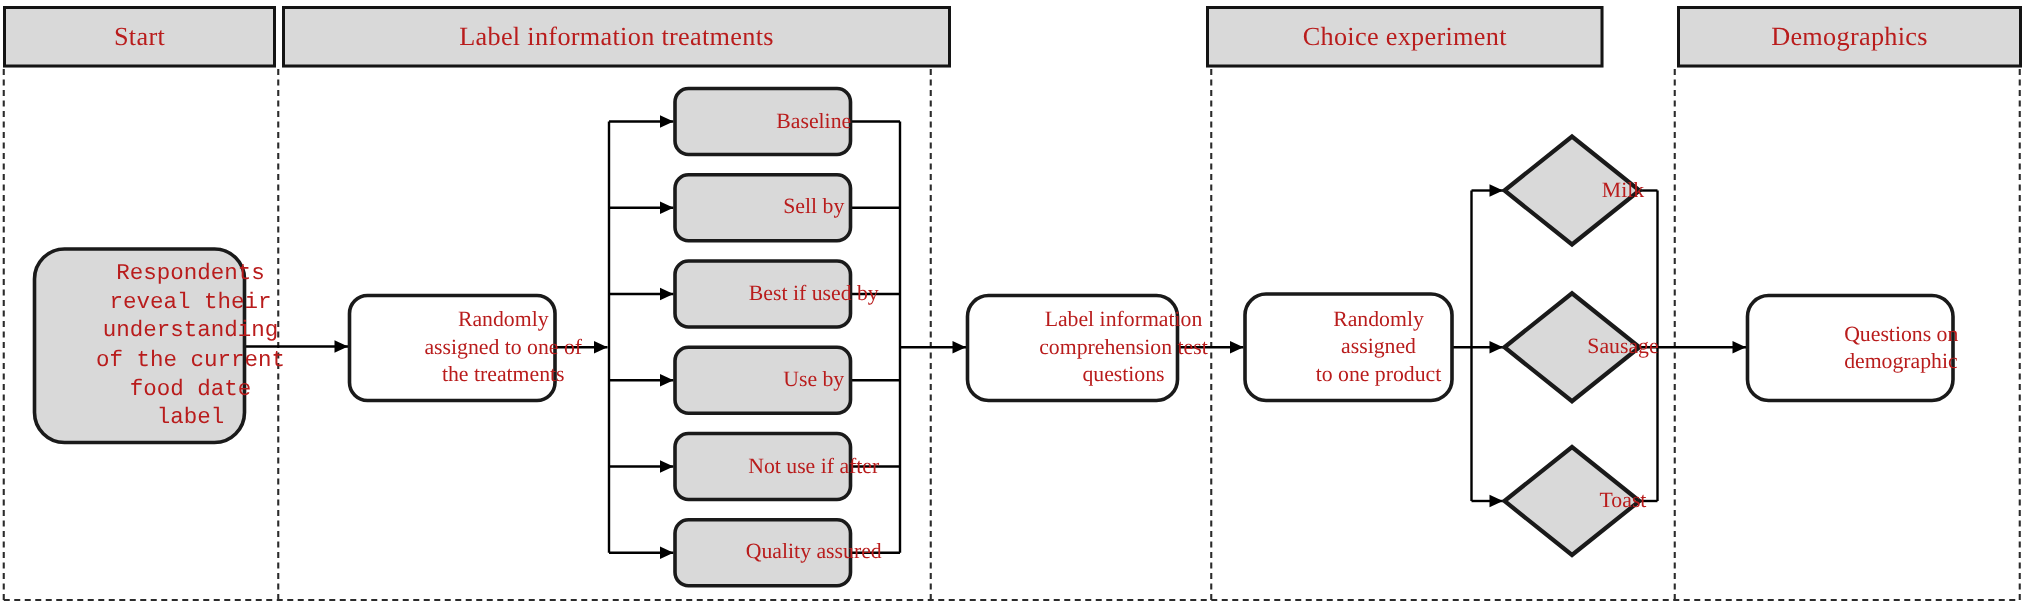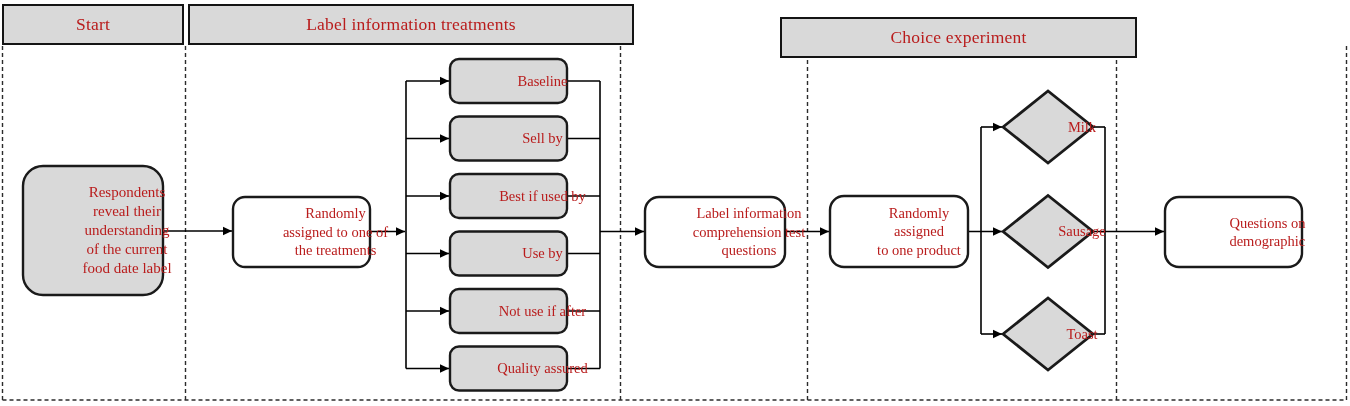--- a/index.html
+++ b/index.html
@@ -107,23 +107,24 @@
       <rect class="shape" x="1165" y="197" width="137" height="70" rx="14" fill="#ffffff"></rect>
 
       <polygon class="diamond" points="1003,127 1048,91 1093,127 1048,163" fill="#d9d9d9"></polygon>
       <polygon class="diamond" points="1003,231.5 1048,195.5 1093,231.5 1048,267.5" fill="#d9d9d9"></polygon>
       <polygon class="diamond" points="1003,334 1048,298 1093,334 1048,370" fill="#d9d9d9"></polygon>
     </g>
   </svg>
 
   <div class="hcell" style="left:2px;width:182px;">Start</div>
   <div class="hcell" style="left:188px;width:446px;">Label information treatments</div>
-  <div class="hcell" style="left:780px;width:357px;margin-top:13px;">Choice experiment</div>
+  <div class="hcell" style="left:804px;width:265px;">Choice experiment</div>
+  <div class="hcell" style="left:1118px;width:230px;">Demographics</div>
 
-  <div class="nlabel start" style="left:27px;top:170px;width:132px;height:121px;">Respondents
+  <div class="nlabel start" style="left:27px;top:170px;width:132px;height:121px;font-family:Liberation Mono, monospace;">Respondents
 reveal their
 understanding
 of the current
 food date label</div>
   <div class="nlabel" style="left:236px;top:200px;width:131px;height:64px;">Randomly
 assigned to one of
 the treatments</div>
 
   <div class="nlabel" style="left:450px;top:59px;width:117px;height:44px;">Baseline</div>
   <div class="nlabel" style="left:450px;top:116px;width:117px;height:44px;">Sell by</div>

